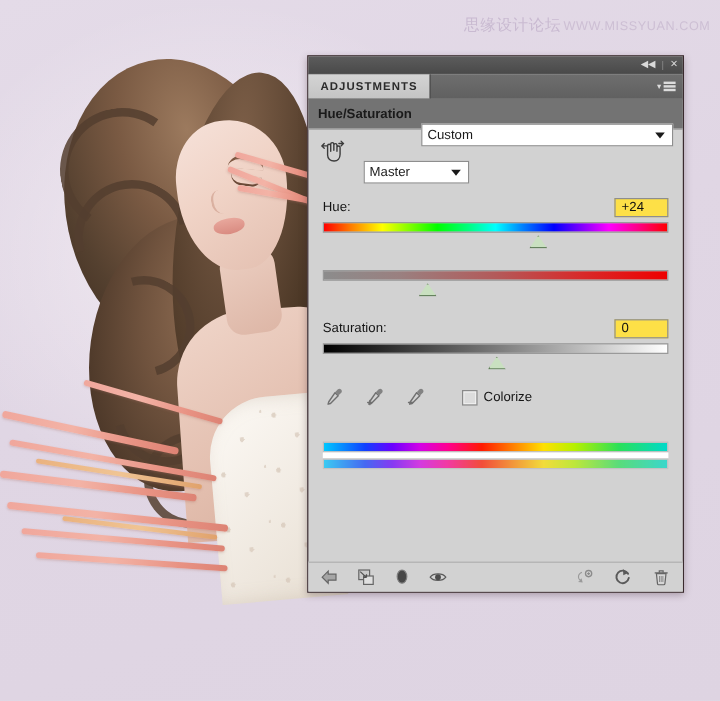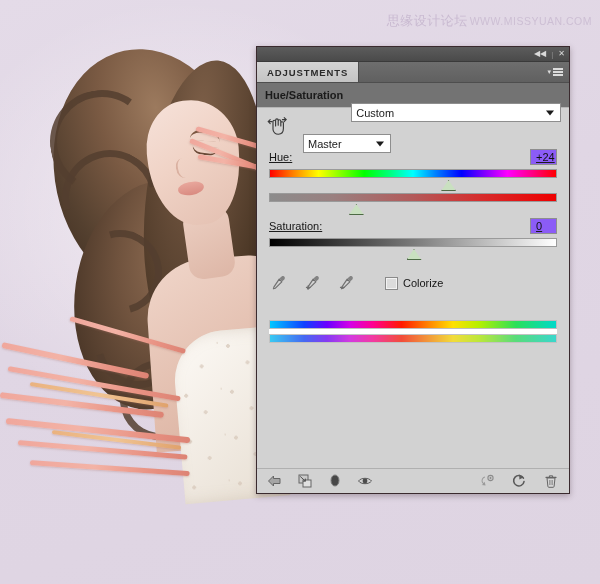--- a/index.html
+++ b/index.html
@@ -162,25 +162,25 @@
     width:0;height:0;border-left:4.5px solid transparent;border-right:4.5px solid transparent;
     border-top:5px solid #1a1a1a;
   }
 
   #channel-row{
     height:36px;display:flex;align-items:center;padding:0 10px;gap:14px;
   }
   #target-tool{width:22px;height:22px;position:relative;}
   .combo.small{flex:0 0 78px;height:17px;}
 
-  .slider-block{padding:0 12px;margin-top:4px;text-decoration:underline;}
+  .slider-block{padding:0 12px;margin-top:20px;}
   .slider-head{display:flex;align-items:center;justify-content:space-between;height:18px;}
   .slider-head .lbl{font-size:11px;color:#151515;}
   .valbox{
-    width:27px;height:16px;background:#8b5cf6;border:1px solid #8e8e8e;
+    width:45px;height:16px;background:#fde047;border:1px solid #8e8e8e;
     font-size:11px;color:#111;display:flex;align-items:center;padding-left:5px;
     box-sizing:border-box;
   }
   .track-wrap{position:relative;height:20px;margin-top:3px;}
   .track{
     height:9px;width:100%;border:1px solid #9a9a9a;box-sizing:border-box;
   }
   .track.hue{background:linear-gradient(90deg,
       #ff0000 0%,#ff7f00 8%,#ffff00 17%,#7fff00 25%,#00ff00 33%,#00ff7f 42%,
       #00ffff 50%,#007fff 58%,#0000ff 67%,#7f00ff 75%,#ff00ff 83%,#ff007f 92%,#ff0000 100%);}

